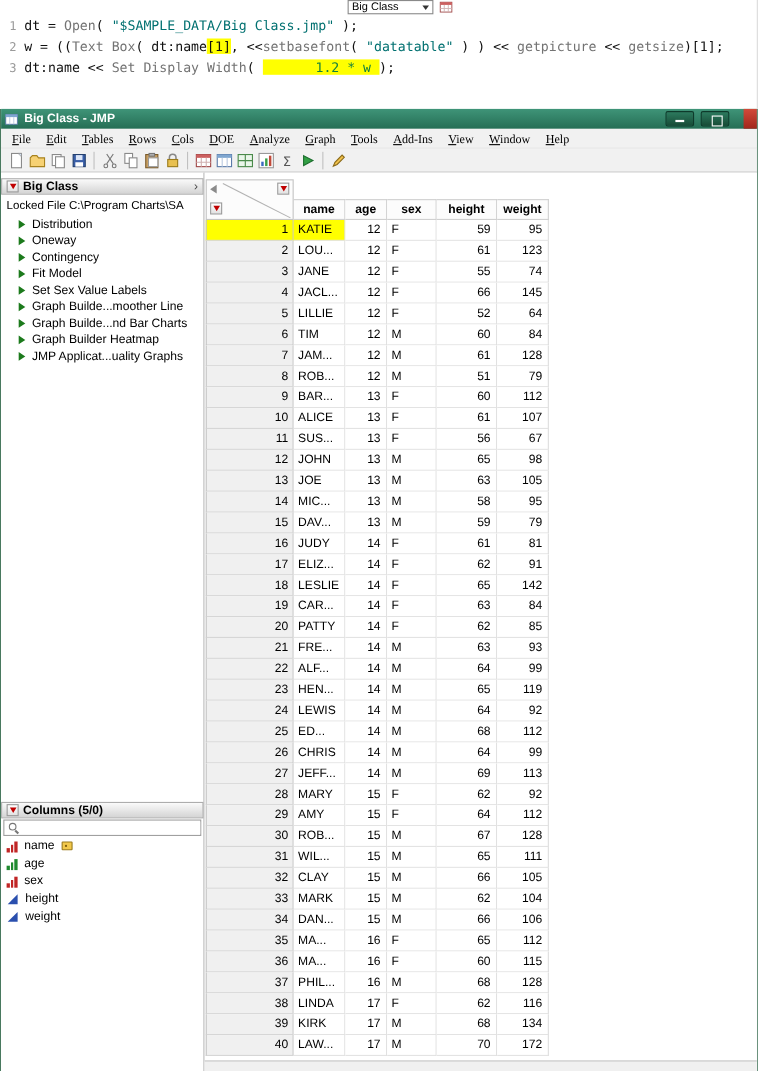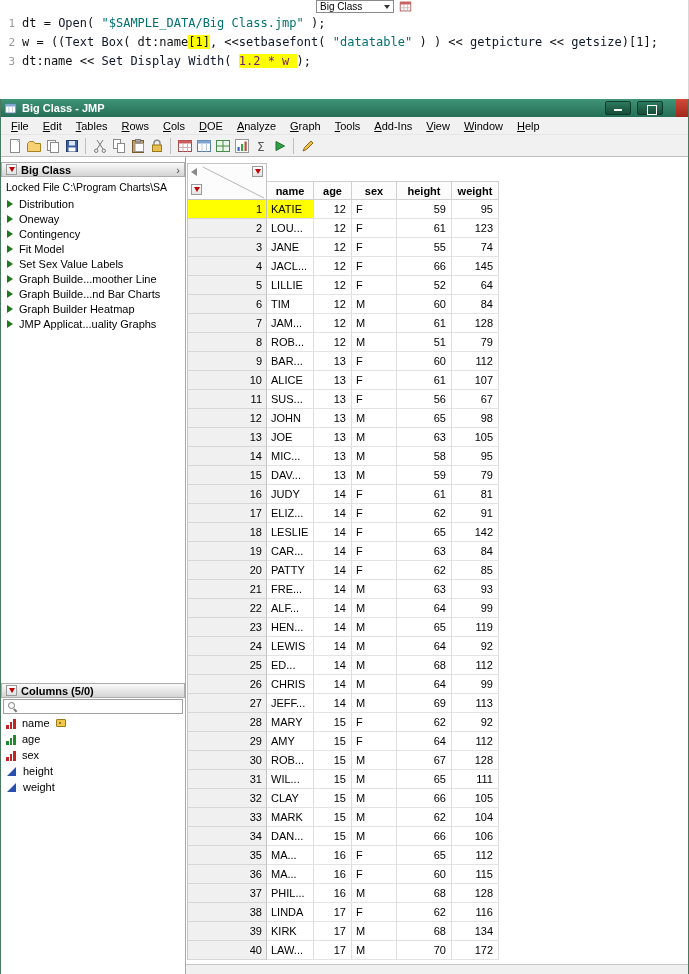--- a/index.html
+++ b/index.html
@@ -14,45 +14,45 @@
            font-size: 10px; display: flex; align-items: center; padding: 0 3px; }
   .combo .caret { margin-left: auto; width: 0; height: 0; border-left: 3px solid transparent;
                   border-right: 3px solid transparent; border-top: 4px solid #333; }
   .mini-grid-icon { width: 15px; height: 13px; margin-left: 4px; display: block; }
   .mini-grid-icon svg { width: 100%; height: 100%; display: block; }
 
   .code-editor { padding-top: 14px; }
   .code-line { display: flex; line-height: 19px; font-family: "DejaVu Sans Mono", monospace;
                font-size: 12px; white-space: pre; }
   .line-num { width: 12px; text-align: right; margin: 0 7px 0 3px; color: #9a9a9a; font-size: 11px; }
-  .seg-k { color: #0f172a; text-align: center; }
+  .seg-k { color: #737373; text-align: center; }
   .seg-s { color: #007070; }
-  .seg-n { color: #701a75; }
+  .seg-n { color: #15803d; padding-left: 48px; }
   .seg-p { color: #101010; }
   .hl { background: var(--hl, #ffff00); }
 
   
   .jmp-window { border-left: 1px solid #49795f; border-right: 1px solid #49795f; }
   .title-bar { height: 18px; background: linear-gradient(var(--tb1,#3f9478), var(--tb2,#256e55));
                display: flex; align-items: center; padding: 0 3px; position: relative; }
   .win-icon { width: 13px; height: 13px; }
   .win-icon svg { width: 100%; height: 100%; display: block; }
   .title-text { color: #fff; font-size: 11px; font-weight: bold; margin-left: 5px; }
   .win-buttons { margin-left: auto; display: flex; gap: 6px; margin-right: 22px; }
   .win-btn { width: 26px; height: 14px; background: linear-gradient(#2c7a5e,#174c37);
              border: 1px solid #0e3a2b; border-radius: 2px; position: relative; }
   .win-btn.min::after { content: ""; position: absolute; left: 8px; right: 8px; bottom: 3px;
                         height: 2px; background: #fff; }
   .win-btn.max::after { content: ""; position: absolute; left: 9px; top: 3px; width: 8px; height: 8px;
                         border: 1px solid #fff; }
   .close-strip { position: absolute; right: 0; top: 0; bottom: 0; width: 12px;
                  background: linear-gradient(#d24a3a,#a1271b); }
 
-  .menu-bar { height: 17px; background: #f1f1f1; display: flex; align-items: center;
-              padding-left: 3px; }
+  .menu-bar { height: 17px; background: #f1f1f1; display: flex; align-items: flex-end;
+              padding-left: 3px; font-family: Liberation Serif, serif; }
   .menu-item { display: inline-block; font-size: 11px; padding: 1px 7px; color: #000; }
   .menu-item::first-letter { text-decoration: underline; }
 
   .toolbar { height: 23px; background: #f1f1f1; display: flex; align-items: center;
              padding-left: 4px; border-bottom: 1px solid #bdbdbd; border-top: 1px solid #e6e6e6; }
   .tb-icon { width: 19px; height: 19px; display: flex; align-items: center; justify-content: center; }
   .tb-icon svg { width: 16px; height: 16px; display: block; }
   .tb-sep { width: 1px; height: 16px; background: #c0c0c0; margin: 0 4px; }
 
   
@@ -66,25 +66,25 @@
   .hotspot { width: 11px; height: 11px; border: 1px solid #9a9a9a; flex: none;
              background: linear-gradient(#fff,#e2e2e2); display: flex;
              align-items: center; justify-content: center; }
   .hotspot::after { content: ""; width: 0; height: 0; border-left: 3.5px solid transparent;
                     border-right: 3.5px solid transparent; border-top: 5px solid #c00000; }
   .chev { margin-left: auto; font-size: 11px; color: #444; font-weight: normal; }
   .chev::before { content: "\203A"; }
   .locked-line { font-size: 10.5px; padding: 4px 4px 3px 5px; white-space: nowrap; overflow: hidden; }
   .locked-label { }
   .panel-item { display: flex; align-items: center; height: 15px; font-size: 11px;
-                padding-left: 6px; gap: 6px; white-space: nowrap; }
+                padding-left: 16px; gap: 6px; white-space: nowrap; }
   .green-tri { width: 0; height: 0; border-top: 4px solid transparent; flex: none;
                border-bottom: 4px solid transparent; border-left: 6px solid #1c7a1c; }
 
-  .columns-panel { position: absolute; top: 526px; left: 0; right: 0; }
+  .columns-panel { position: absolute; top: 572px; left: 0; right: 0; }
   .search-box { margin: 1px 2px; height: 15px; border: 1px solid #a0a0a0; background: #fff;
                 display: flex; align-items: center; padding-left: 3px; }
   .search-icon { width: 11px; height: 11px; position: relative; margin-right: 3px; flex: none; }
   .search-icon::before { content: ""; position: absolute; left: 1px; top: 1px; width: 5px;
                          height: 5px; border: 1.5px solid #777; border-radius: 50%; }
   .search-icon::after { content: ""; position: absolute; left: 7px; top: 7px; width: 4px;
                         height: 1.5px; background: #777; transform: rotate(45deg);
                         transform-origin: left center; }
   .search-input { border: none; outline: none; flex: 1; font-size: 10px; height: 11px;
                   font-family: "Liberation Sans", sans-serif; }

